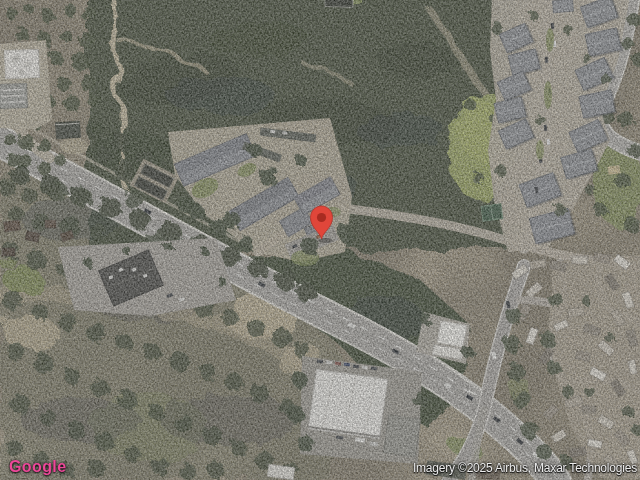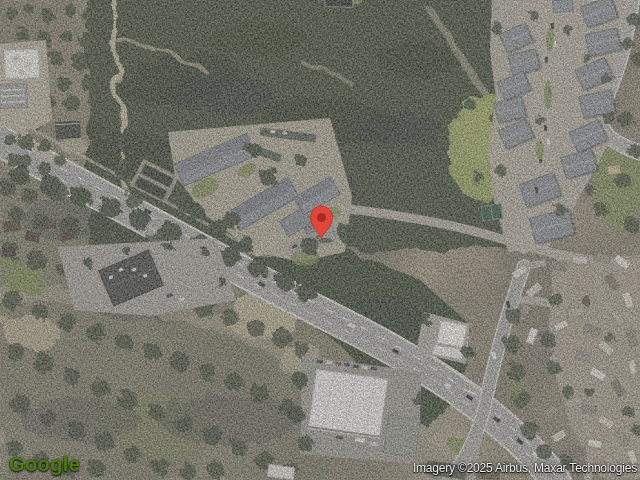--- a/index.html
+++ b/index.html
@@ -1,21 +1,21 @@
 <!DOCTYPE html>
 <html><head>
 <meta charset="utf-8">
 <style>
   html,body{margin:0;padding:0;width:640px;height:480px;overflow:hidden;background:#000;}
   .map-wrap{position:relative;width:640px;height:480px;overflow:hidden;font-family:"Liberation Sans",sans-serif;}
   .map-wrap svg{display:block;position:absolute;left:0;top:0;}
   .google-logo{
     position:absolute;left:9px;bottom:4px;z-index:5;
-    font-family:"Liberation Sans",sans-serif;font-weight:700;font-size:20px;letter-spacing:.4px;
-    color:#4d7c0f;text-shadow:0 1px 2px rgba(0,0,0,.85),0 0 3px rgba(0,0,0,.7);
+    font-family:"Liberation Sans",sans-serif;font-weight:700;font-size:16px;letter-spacing:.4px;
+    color:#ec4899;text-shadow:0 1px 2px rgba(0,0,0,.85),0 0 3px rgba(0,0,0,.7);
     cursor:pointer;user-select:none;
   }
   .attribution{
     position:absolute;right:3px;bottom:5px;z-index:5;
     font-family:"Liberation Sans",sans-serif;font-size:12px;letter-spacing:-.2px;
     color:#ececec;text-shadow:0 1px 1px rgba(0,0,0,.9),0 0 2px rgba(0,0,0,.9),0 0 4px rgba(0,0,0,.6);
     user-select:none;
   }
 </style>
 </head>

